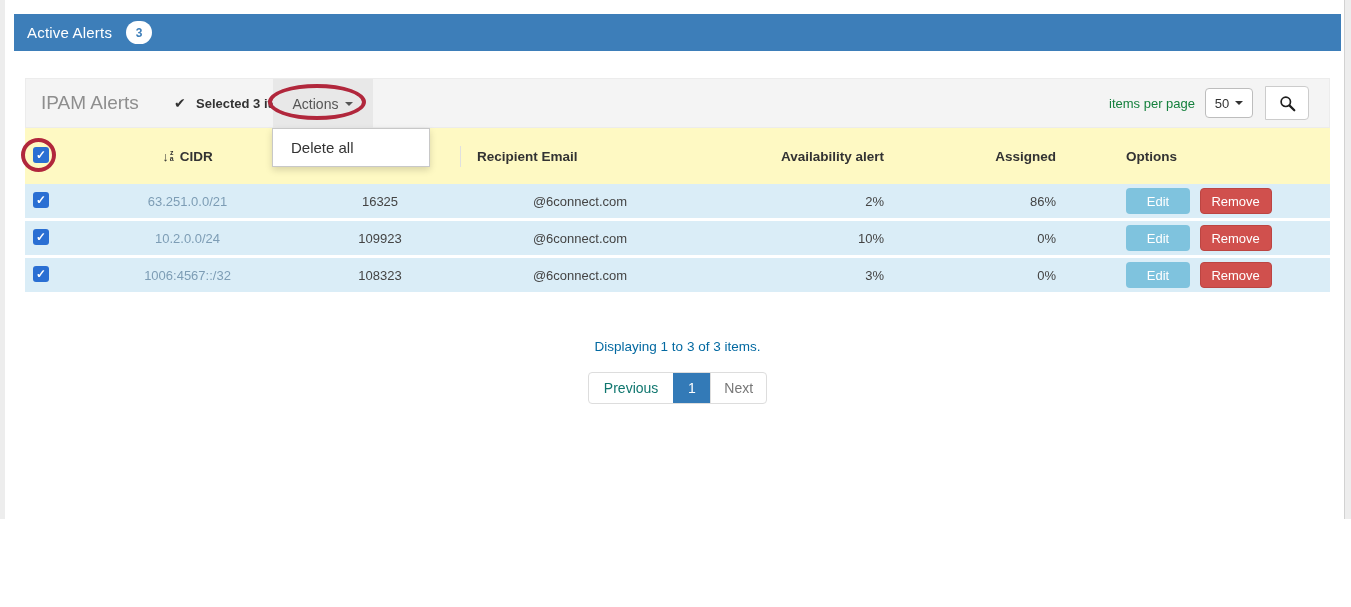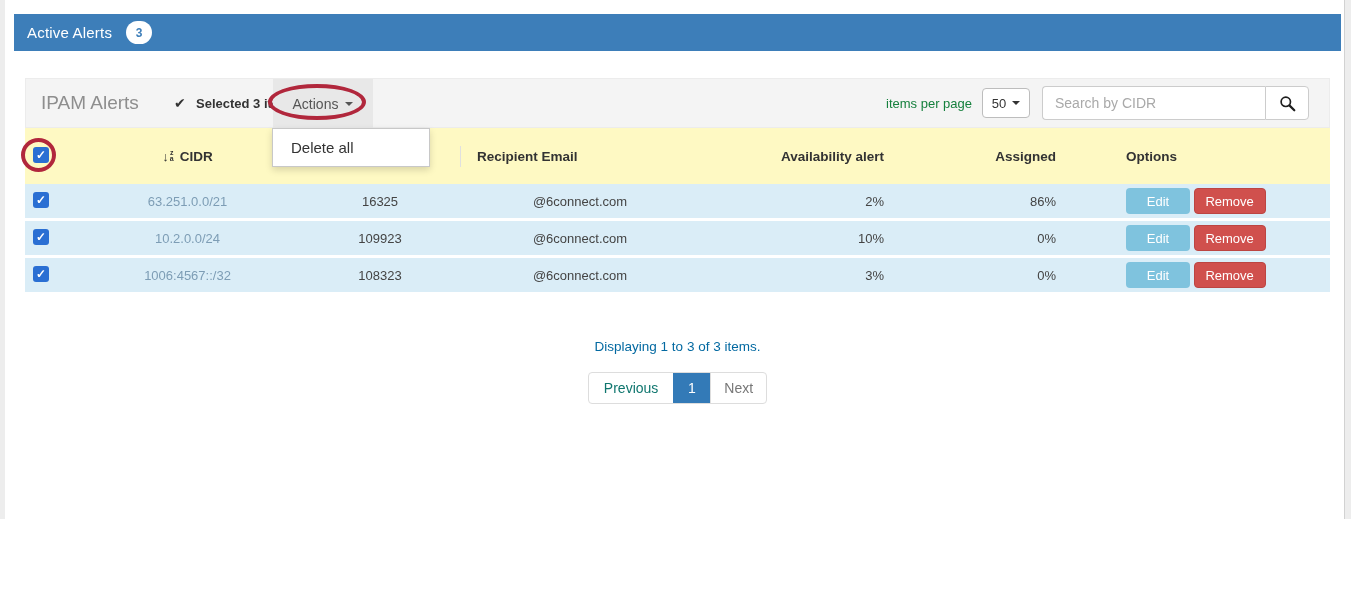--- a/index.html
+++ b/index.html
@@ -83,21 +83,21 @@
   .sort-icon .za { display: inline-flex; flex-direction: column; margin-left: 1px; }
   .sort-icon .za i { font-style: normal; font-size: 7px; line-height: 6px; font-weight: bold;
     color: #333; }
   .sort-icon .z::before { content: "z"; }
   .sort-icon .a::before { content: "a"; }
 
   .cidr-link { color: #7d9db5; text-decoration: none; cursor: pointer; }
 
   .btn { height: 26px; border: none; border-radius: 4px; color: #fff; font-family: inherit;
     font-size: 13px; cursor: pointer; }
-  .btn.edit { width: 64px; background: #7fc3de; margin-right: 0; }
+  .btn.edit { width: 64px; background: #7fc3de; margin-right: 6px; }
   .btn.remove { width: 72px; background: #d0504d; border: 1px solid #bc4542; }
 
   
   .summary { position: absolute; left: 25px; top: 339px; width: 1305px; text-align: center;
     font-size: 13.5px; color: #0369a1; }
   .pagination-row { position: absolute; left: 25px; top: 372px; width: 1305px;
     display: flex; justify-content: center; }
   .pager { display: inline-flex; border: 1px solid #ddd; border-radius: 4px;
     overflow: hidden; background: #fff; height: 32px; }
   .pager > span { display: inline-flex; align-items: center; justify-content: center;
@@ -132,21 +132,20 @@
       <span>Actions</span>
       <span class="caret"></span>
     </button>
     <div class="toolbar-right">
       <span class="ipp-label">items per page</span>
       <button class="ipp-select">
         <span>50</span>
         <span class="caret dark"></span>
       </button>
       <div class="search-group">
-        <input class="search-input" type="text" placeholder="Search by CIDR" style="">
         <button class="search-btn">
           <svg width="17" height="17" viewBox="0 0 20 20">
             <circle cx="8" cy="8" r="5.5" fill="none" stroke="#1f1f1f" stroke-width="2"></circle>
             <line x1="12.5" y1="12.5" x2="18" y2="18" stroke="#1f1f1f" stroke-width="2.6" stroke-linecap="round"></line>
           </svg>
         </button>
       </div>
     </div>
   </div>
 

